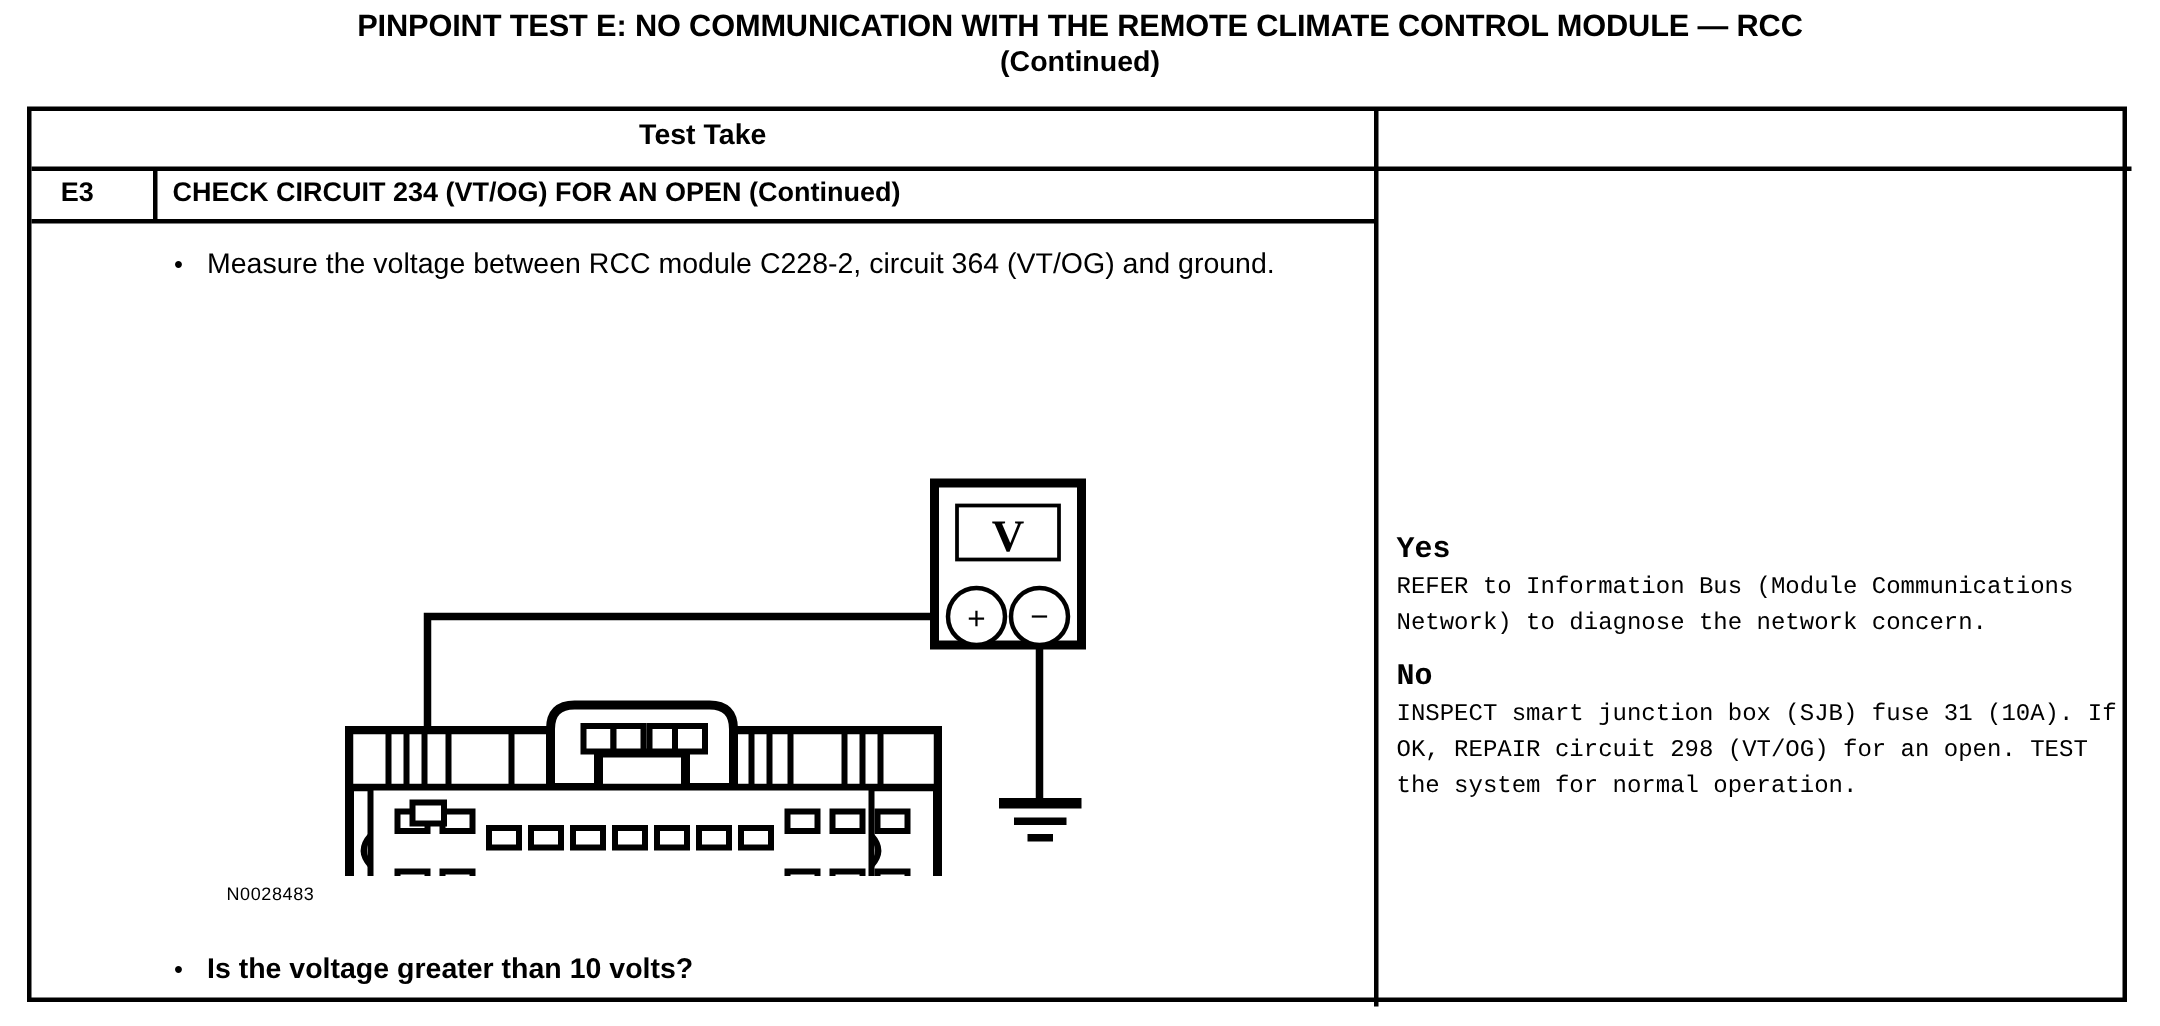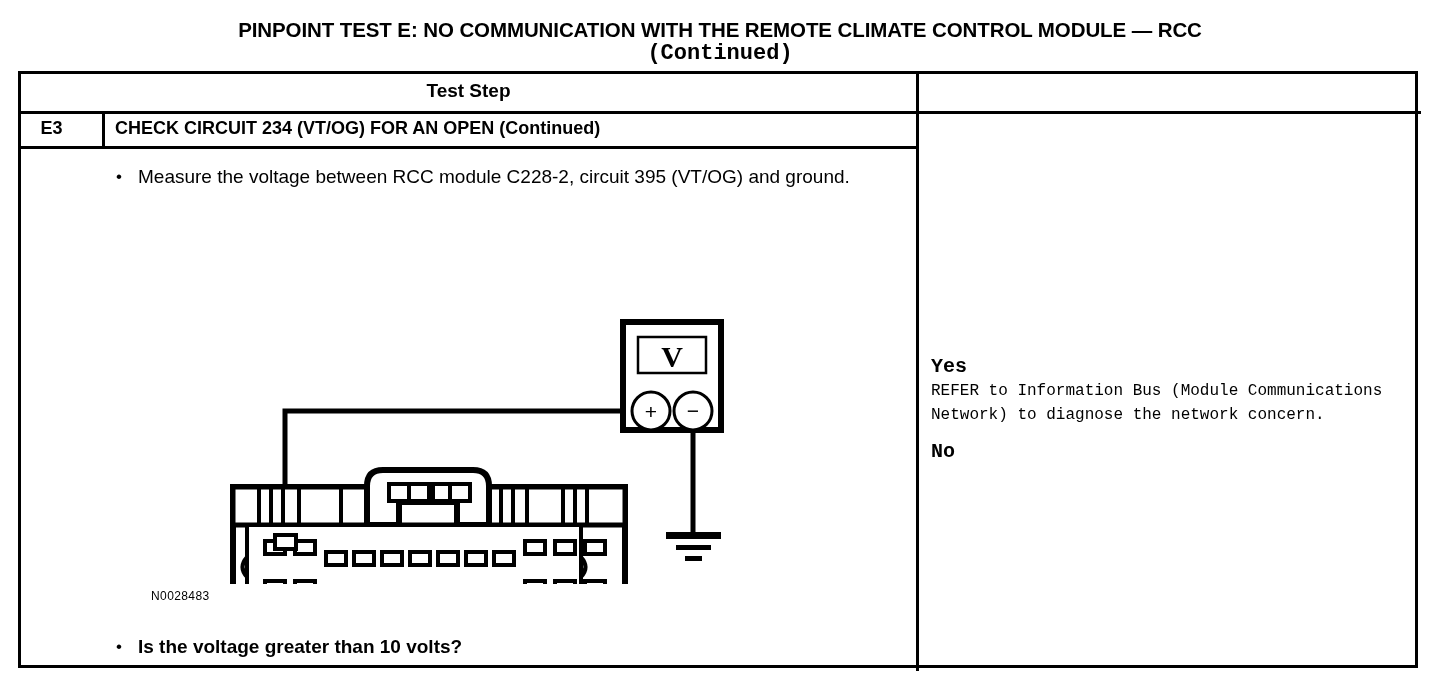--- a/index.html
+++ b/index.html
@@ -13,36 +13,35 @@
     position: relative;
     font-family: "Liberation Sans", sans-serif;
     color: #000000;
     overflow: hidden;
   }
 
   
   #title-block {
     position: absolute;
     left: 0;
-    top: 18px;
+    top: 6px;
     width: 1440px;
     text-align: center;
   }
   #title-line1 {
     font-size: 20.5px;
     font-weight: bold;
     letter-spacing: -0.1px;
     line-height: 24px;
     white-space: nowrap;
   }
   #title-line2 {
-    font-size: 22px;
+    font-size: 19px;
     font-weight: bold;
     line-height: 23px;
-    font-family: Liberation Mono, monospace;
   }
 
   
   #test-table {
     position: absolute;
     left: 18px;
     top: 71px;
     width: 1400px;
     height: 597px;
     border: 3px solid #000;
@@ -177,28 +176,28 @@
   <div id="title-line2">(Continued)</div>
 </div>
 
 <div id="test-table">
 
   <div id="header-rule"></div>
   <div id="col-divider"></div>
   <div id="e3-rule"></div>
   <div id="e3-divider"></div>
 
-  <div class="col-head" id="head-test-step">Test Step</div>
+  <div class="col-head" id="head-test-step">Test Take</div>
 
   <div id="e3-label">E3</div>
   <div id="e3-title">CHECK CIRCUIT 234 (VT/OG) FOR AN OPEN (Continued)</div>
 
   <div class="bullet-row" id="instr-1">
     <span class="bullet-dot">•</span>
-    <span class="bullet-text">Measure the voltage between RCC module C228-2, circuit 395 (VT/OG) and ground.</span>
+    <span class="bullet-text">Measure the voltage between RCC module C228-2, circuit 364 (VT/OG) and ground.</span>
   </div>
 
   <div id="diagram">
     <svg width="730" height="350" viewBox="0 0 730 350" xmlns="http://www.w3.org/2000/svg">
 
       <g>
         <path d="M 470 177 L 114 177 L 114 255" fill="none" stroke="#000" stroke-width="5"></path>
       </g>
 
       <g>
@@ -307,15 +306,16 @@
 
   <div class="bullet-row" id="question-1">
     <span class="bullet-dot">•</span>
     <span class="bullet-text">Is the voltage greater than 10 volts?</span>
   </div>
 
   <div id="result-body">
     <div class="res-head">Yes</div>
     <div class="res-text">REFER to Information Bus (Module Communications Network) to diagnose the network concern.</div>
     <div class="res-head">No</div>
+    <div class="res-text">INSPECT smart junction box (SJB) fuse 31 (10A). If OK, REPAIR circuit 298 (VT/OG) for an open. TEST the system for normal operation.</div>
   </div>
 
 </div>
 
 </body></html>

